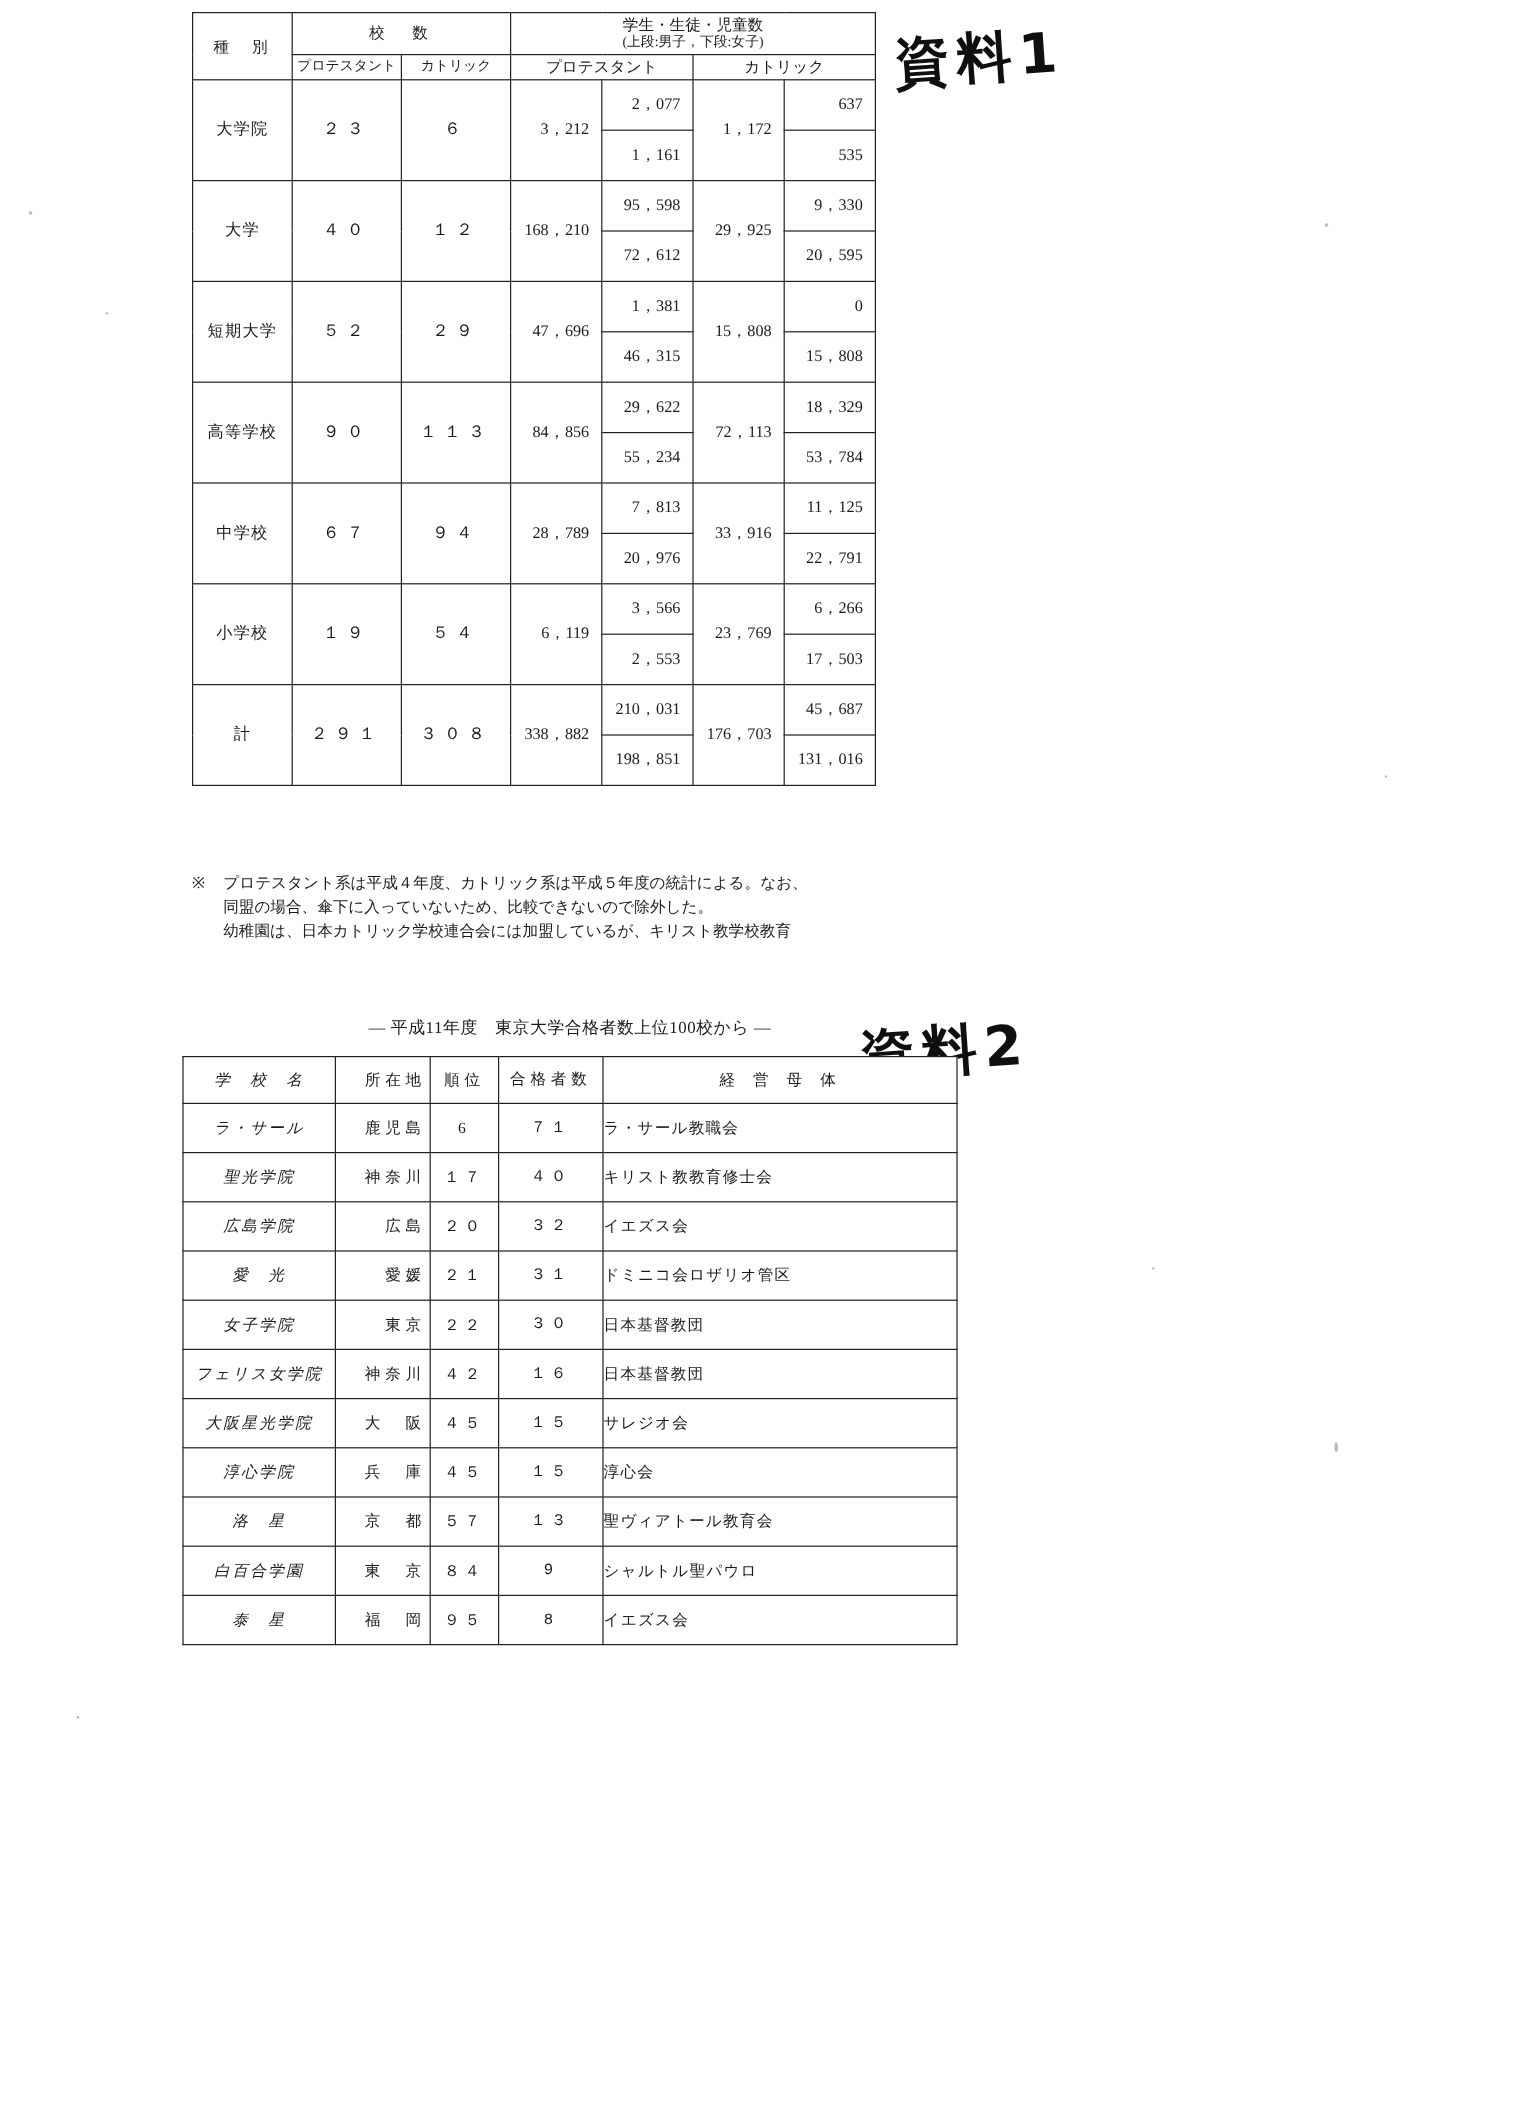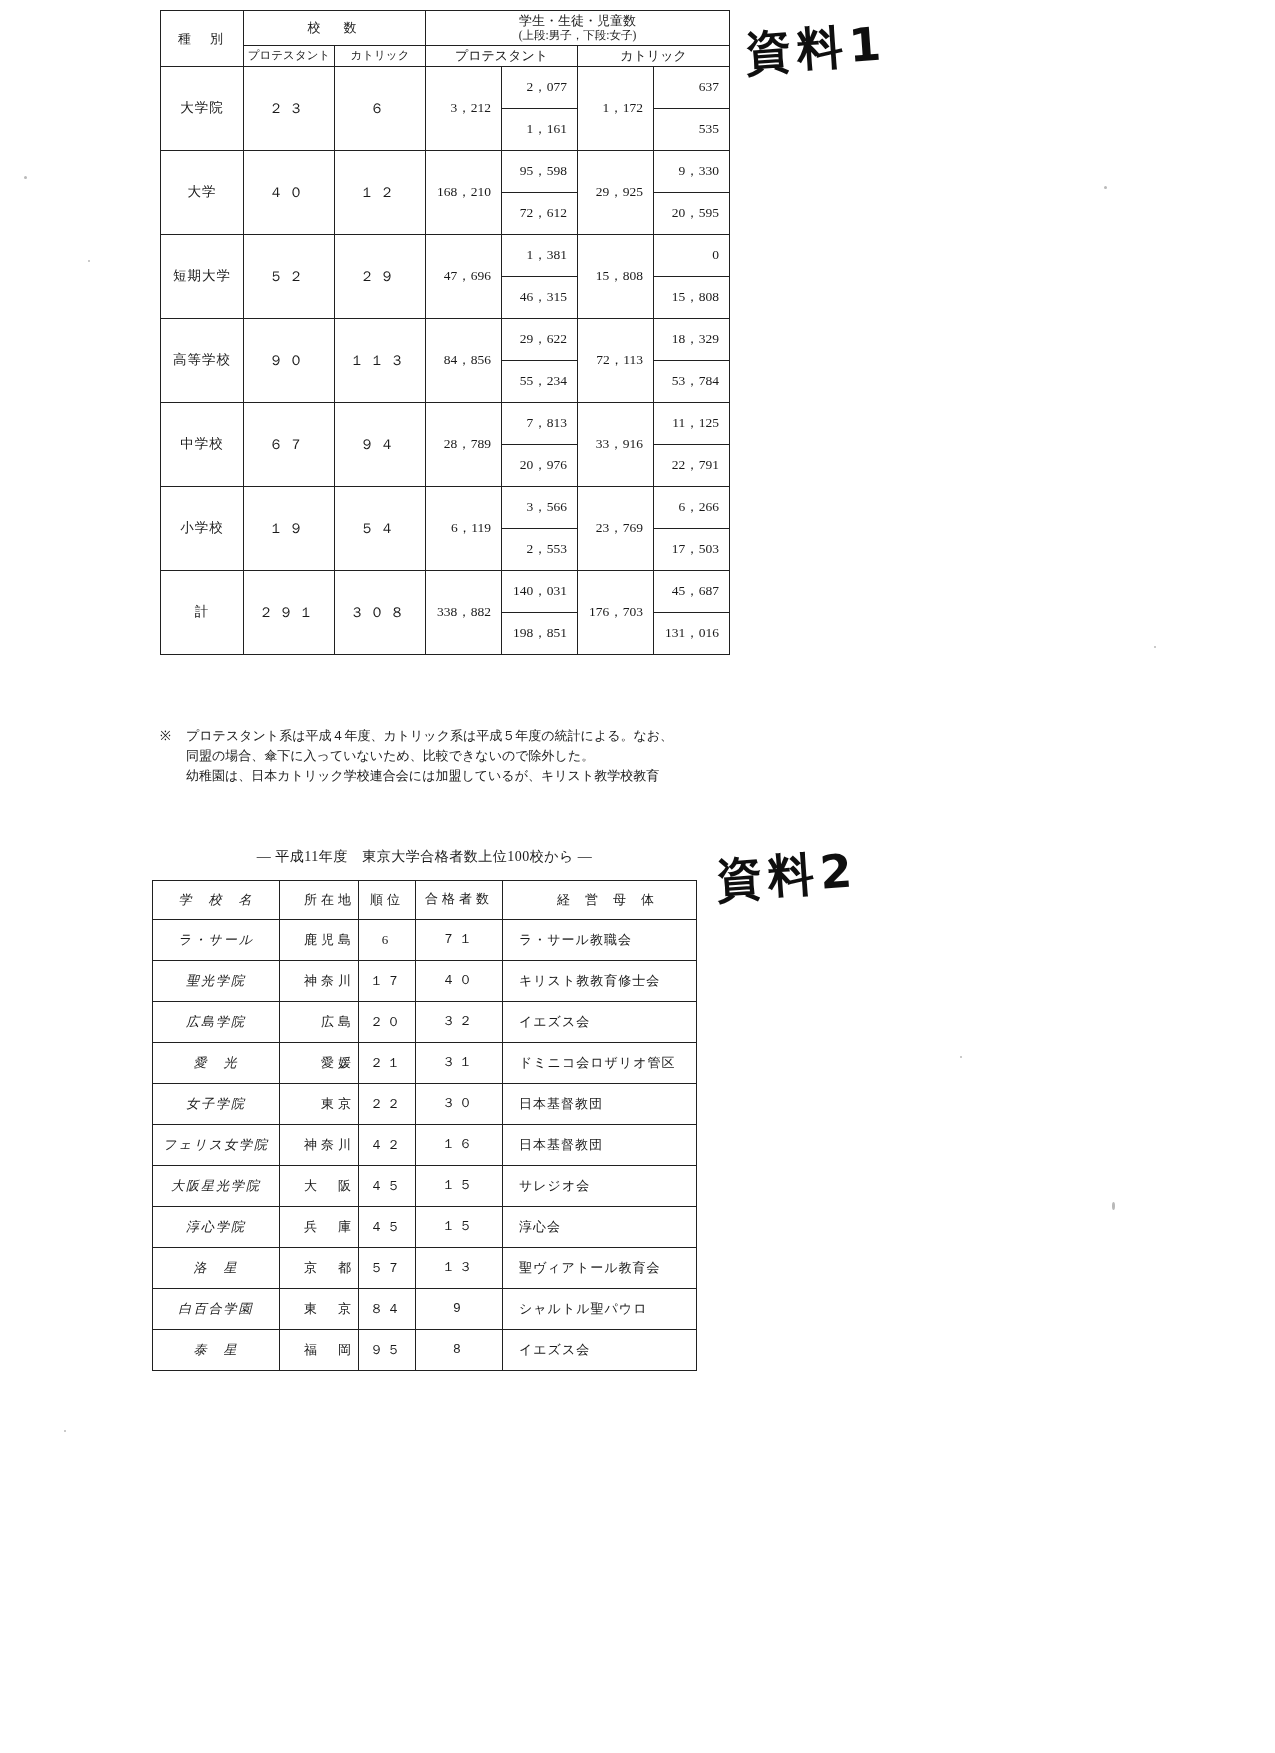--- a/index.html
+++ b/index.html
@@ -77,34 +77,34 @@
     font-weight: 600;
   }
   #hand1 { left: 745px; top: 18px; }
   #hand2 { left: 716px; top: 845px; }
 
   
   #doc2 {
     position: absolute;
     left: 152px;
     top: 848px;
-    width: 545px;
+    width: 646px;
   }
   #doc2 .caption {
     text-align: center;
     font-size: 14px;
     margin-bottom: 14px;
     letter-spacing: 0.5px;
   }
   .t2 td { font-size: 13px; height: 36px; }
   .t2 .c-name { width: 120px; letter-spacing: 2px; font-style: italic; }
   .t2 .c-loc  { width: 72px; text-align: right; letter-spacing: 4px; }
   .t2 .c-rank { width: 50px; text-align: center; letter-spacing: 4px; }
   .t2 .c-pass { width: 80px; text-align: center; letter-spacing: 4px; font-family: Liberation Mono, monospace; }
-  .t2 .c-org  { text-align: left; padding-left: 16px; letter-spacing: 1px; }
+  .t2 .c-org  { text-align: left; padding-left: 0; letter-spacing: 1px; }
   .t2 thead td { letter-spacing: 4px; font-size: 13px; height: 34px; }
   .t2 .org-head { text-align: center; }
 
   .speckle { position: absolute; background: #b9b9b9; border-radius: 50%; }
 </style>
 </head>
 <body>
 
 <div class="hand" id="hand1">資料1</div>
 <div class="hand" id="hand2">資料2</div>
@@ -211,21 +211,21 @@
       <tr>
         <td class="num subcell">2，553</td>
         <td class="num subcell">17，503</td>
       </tr>
 
       <tr>
         <td class="rowlabel" rowspan="2">計</td>
         <td class="numspaced" rowspan="2">２９１</td>
         <td class="numspaced" rowspan="2">３０８</td>
         <td class="num" rowspan="2">338，882</td>
-        <td class="num subcell">140，031</td>
+        <td class="num subcell">210，031</td>
         <td class="num" rowspan="2">176，703</td>
         <td class="num subcell">45，687</td>
       </tr>
       <tr>
         <td class="num subcell">198，851</td>
         <td class="num subcell">131，016</td>
       </tr>
     </tbody>
   </table>
 </div>

